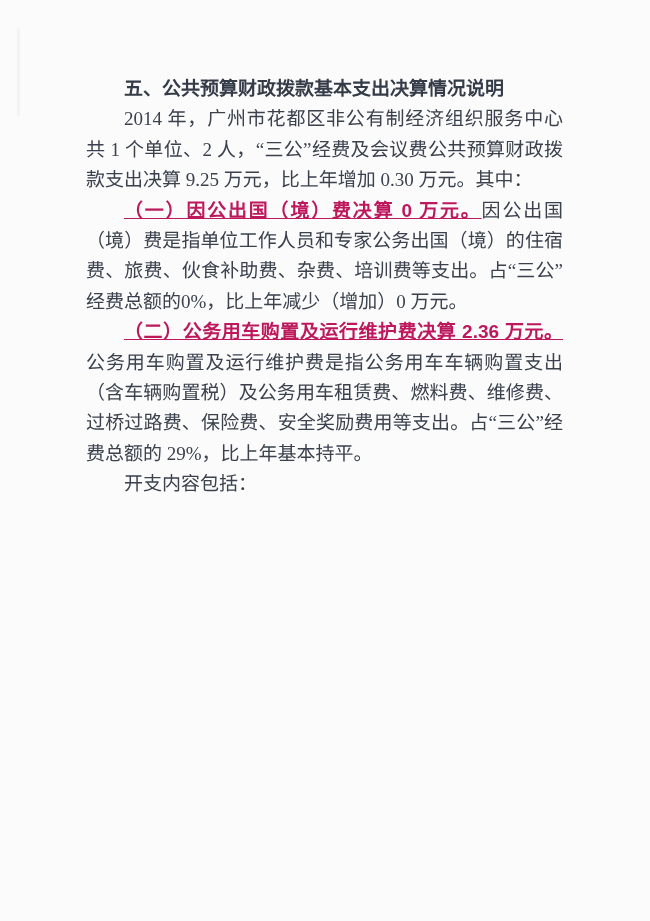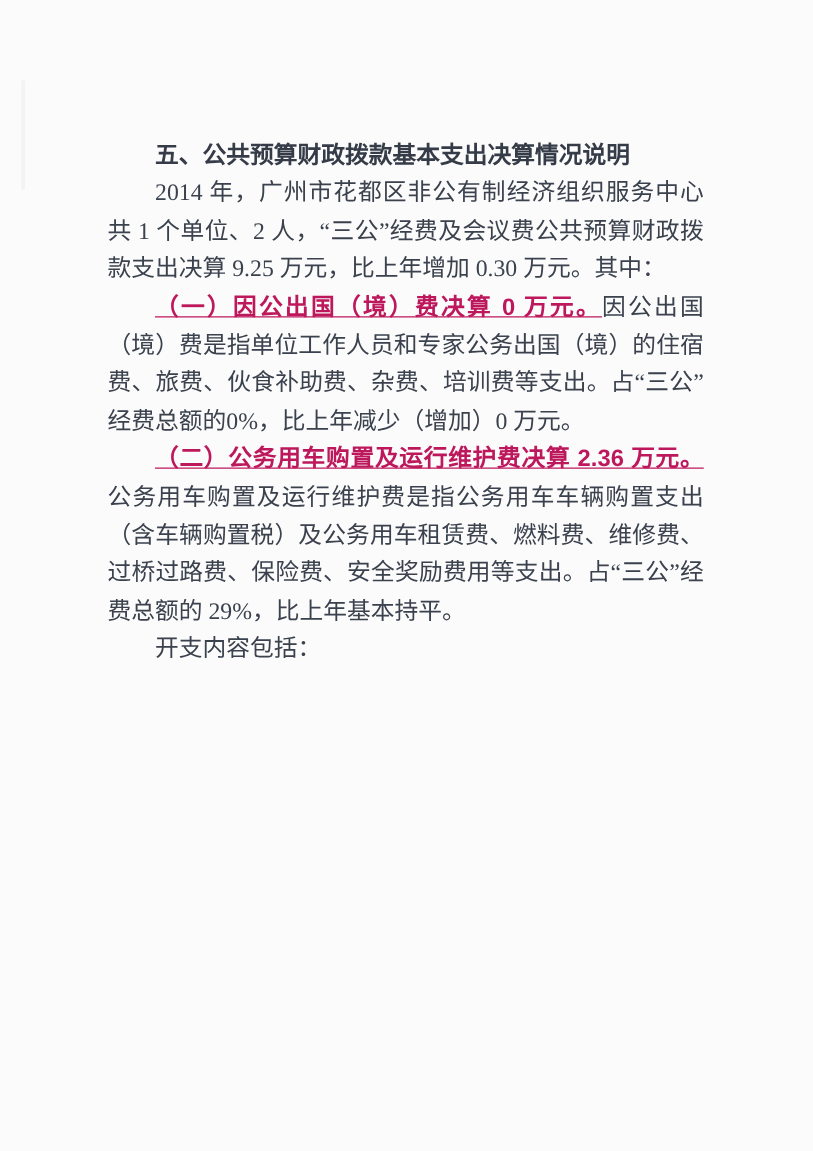--- a/index.html
+++ b/index.html
@@ -7,21 +7,20 @@
     padding: 0;
     background: #fbfbfb;
   }
   .page {
     position: relative;
     width: 650px;
     height: 822px;
     background: #fbfbfb;
     overflow: hidden;
     font-family: "Liberation Serif", "DejaVu Serif", serif;
-    margin-top: 36px;
   }
   
   .scan-artifact {
     position: absolute;
     left: 17px;
     top: 28px;
     width: 3px;
     height: 88px;
     background: rgba(90, 100, 115, 0.05);
     border-radius: 2px;

